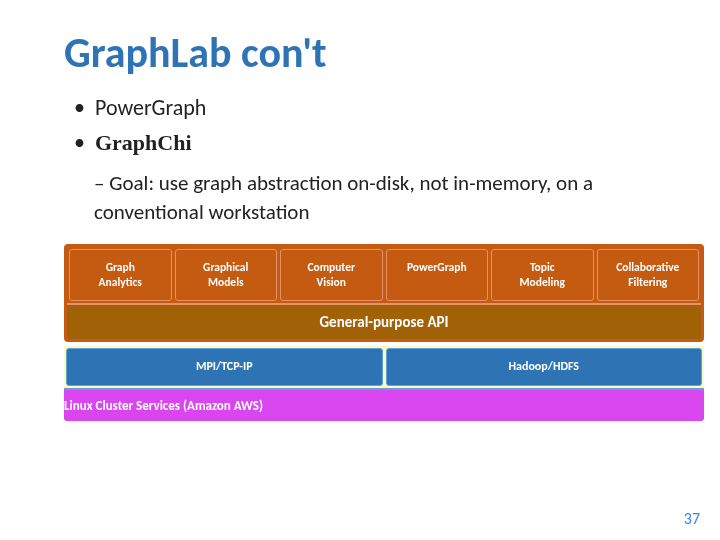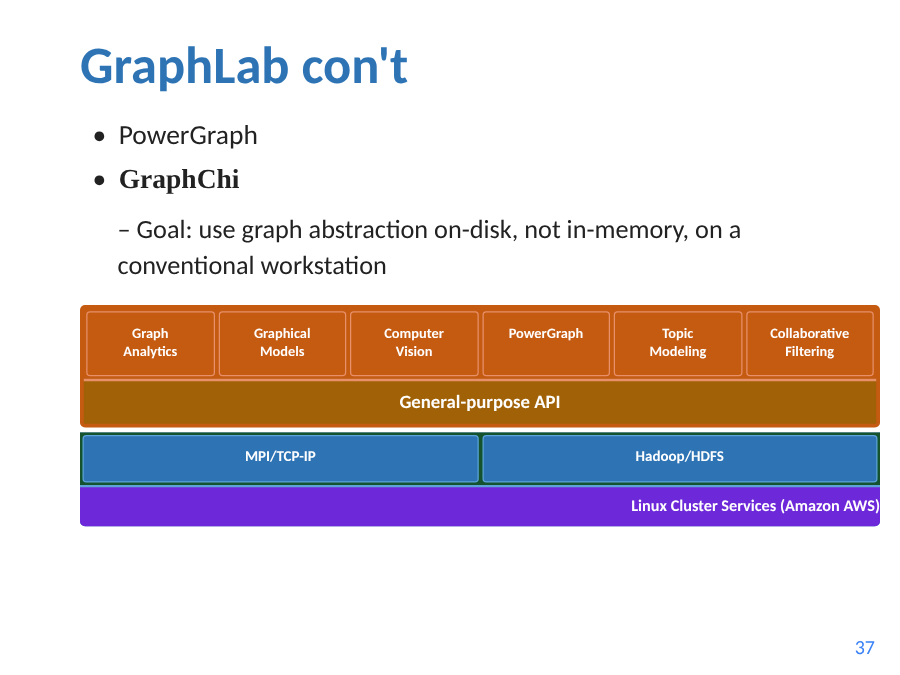--- a/index.html
+++ b/index.html
@@ -105,45 +105,45 @@
       text-align: center;
       padding: 8px 0;
       border-top: 2px solid #e8906a;
     }
 
     
     .middle-row {
       display: flex;
       width: 100%;
       gap: 3px;
-      background: #14532d;
+      background: #fef9c3;
       padding: 2px;
       align-items: center;
     }
 
     .middle-box {
       flex: 1;
       background: #2e74b5;
       color: #fff;
       font-size: 12px;
       font-weight: bold;
       text-align: center;
       padding: 10px 4px;
       border: 1.5px solid #5ba3d9;
       border-radius: 3px;
       line-height: 1.3;
     }
 
     
     .bottom-row {
-      background: #6d28d9;
+      background: #d946ef;
       color: #fff;
       font-size: 13px;
       font-weight: bold;
-      text-align: right;
+      text-align: left;
       padding: 8px 0;
       border-top: 2px solid #5ba3d9;
       border-radius: 0 0 4px 4px;
     }
 
     .diagram-wrapper {
       background: #c55a11;
       border-radius: 4px;
       padding: 3px;
       margin-bottom: 0;

